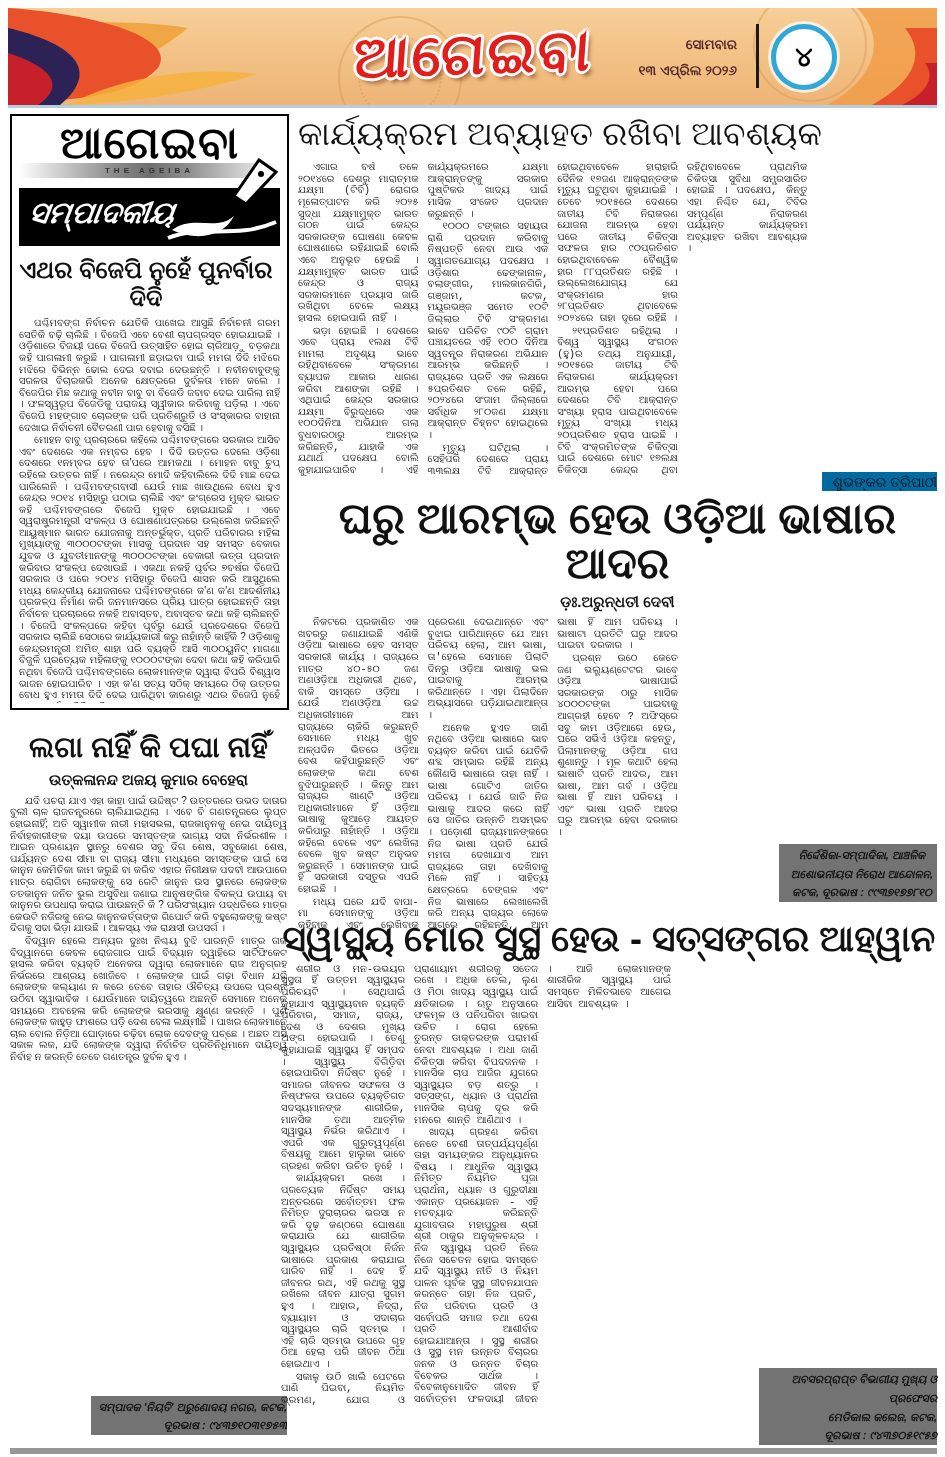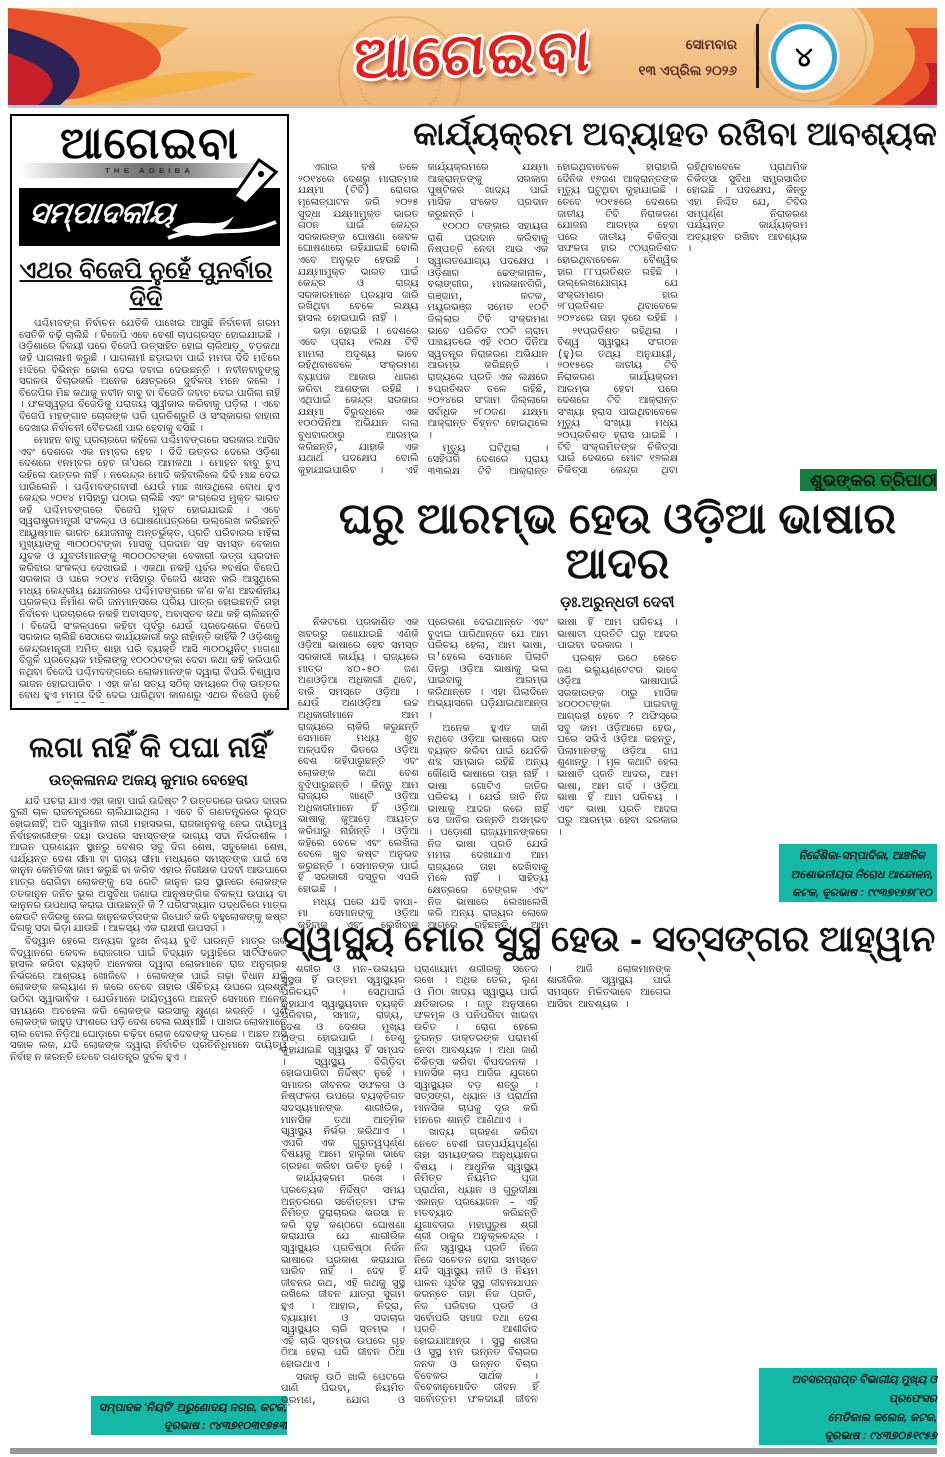--- a/index.html
+++ b/index.html
@@ -38,37 +38,37 @@
   .ed-box{position:absolute;left:10px;top:114px;width:279px;height:596px;border:2px solid #000;
     box-sizing:border-box;padding:5px 7px;background:#fff;}
   .ed-logo{font-size:44px;font-weight:bold;text-align:center;line-height:1.0;letter-spacing:1px;color:#000;}
   .ed-logo-bar{height:15px;margin-top:-2px;background:linear-gradient(90deg,#ffffff 0%,#8f8f8f 35%,#6e6e6e 50%,#8f8f8f 65%,#ffffff 100%);
     display:flex;align-items:center;justify-content:center;}
   .ed-logo-sub{font-size:8px;letter-spacing:4px;color:#333;font-weight:bold;}
   .ed-band{position:relative;height:58px;background:#000;margin-top:10px;}
   .ed-band-label{position:absolute;left:10px;top:8px;color:#fff;font-size:30px;font-weight:bold;
     font-style:italic;transform:skewX(-8deg);}
   .ed-pen{position:absolute;right:-4px;top:-36px;}
-  .ed-headline{font-size:24px;font-weight:bold;text-align:center;margin:10px 7px 6px 0;line-height:1.15;text-decoration:underline;}
+  .ed-headline{font-size:24px;font-weight:bold;text-align:center;margin:10px 7px 6px 0;line-height:1.15;}
   .ed-body{height:386px;}
 
   
   .laga{position:absolute;left:10px;top:732px;width:277px;height:733px;}
   .laga-headline{font-size:29px;font-weight:bold;text-align:center;line-height:1.1;}
   .byline{font-size:15px;font-weight:bold;text-align:center;margin:7px 0 6px 0;}
   .laga-body{height:640px;position:relative;}
   .sig{font-size:11px;font-weight:bold;font-style:italic;text-align:right;line-height:1.7;
-    background:#14b8a6;padding:2px 0 0 8px;}
+    background:#737373;padding:2px 0 0 8px;}
   .sig-abs{position:absolute;right:0;bottom:0;}
 
   
   .tb{position:absolute;left:298px;top:116px;width:639px;height:377px;}
-  .tb-headline{font-size:33px;font-weight:bold;text-align:right;line-height:1.1;}
+  .tb-headline{font-size:33px;font-weight:normal;text-align:left;line-height:1.1;}
   .tb-cols{position:relative;margin-top:10px;height:318px;}
-  .sig-plain{font-size:17px;font-weight:bold;text-align:right;background:#15803d;padding:2px 0 0 10px;}
+  .sig-plain{font-size:14px;font-weight:normal;text-align:right;background:#0369a1;padding:2px 0 0 10px;}
 
   
   .odia{position:absolute;left:298px;top:496px;width:639px;height:412px;}
   .odia-headline{font-size:43px;font-weight:bold;text-align:center;line-height:1.05;}
   .odia-cols{position:relative;margin-top:6px;height:318px;}
 
   
   .health{position:absolute;left:281px;top:911px;width:656px;height:538px;}
   .health-headline{font-size:36px;font-weight:bold;text-align:center;line-height:1.05;margin-top:9px;}
   .health-cols{position:relative;margin-top:6px;height:452px;}

